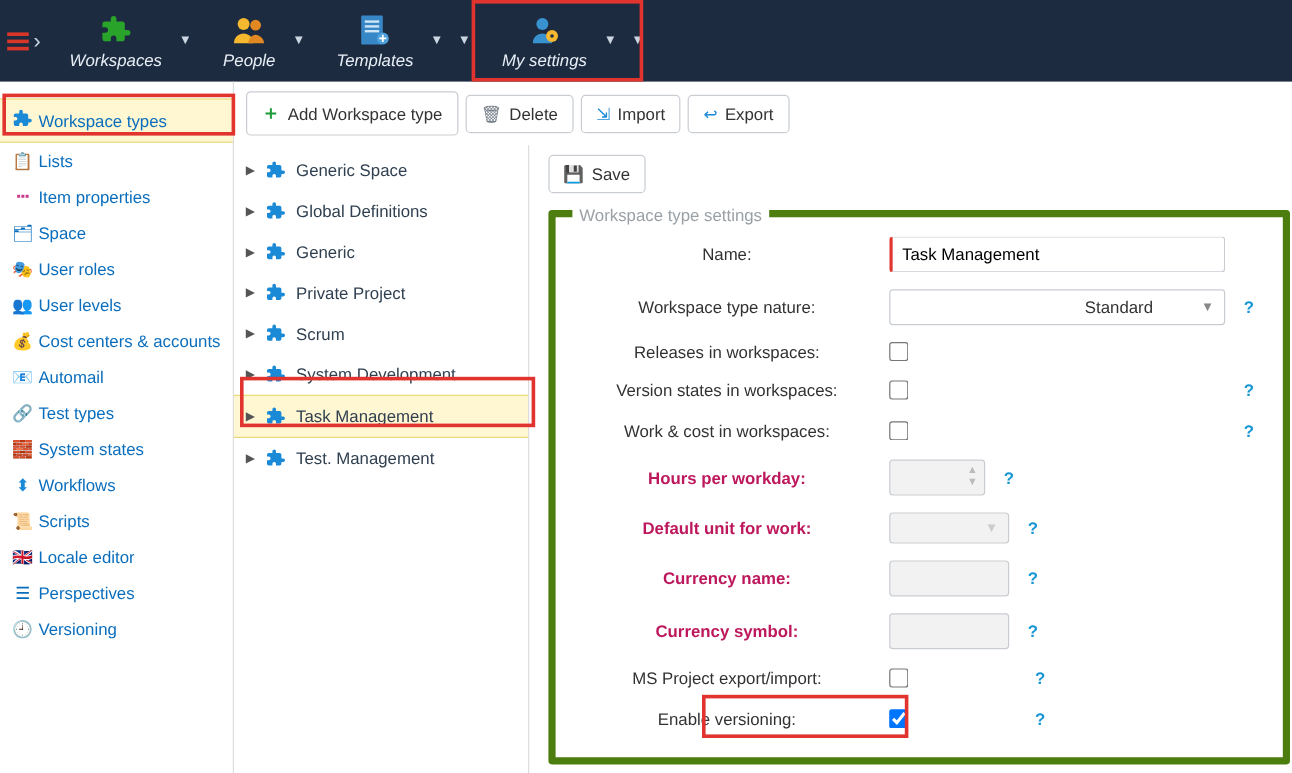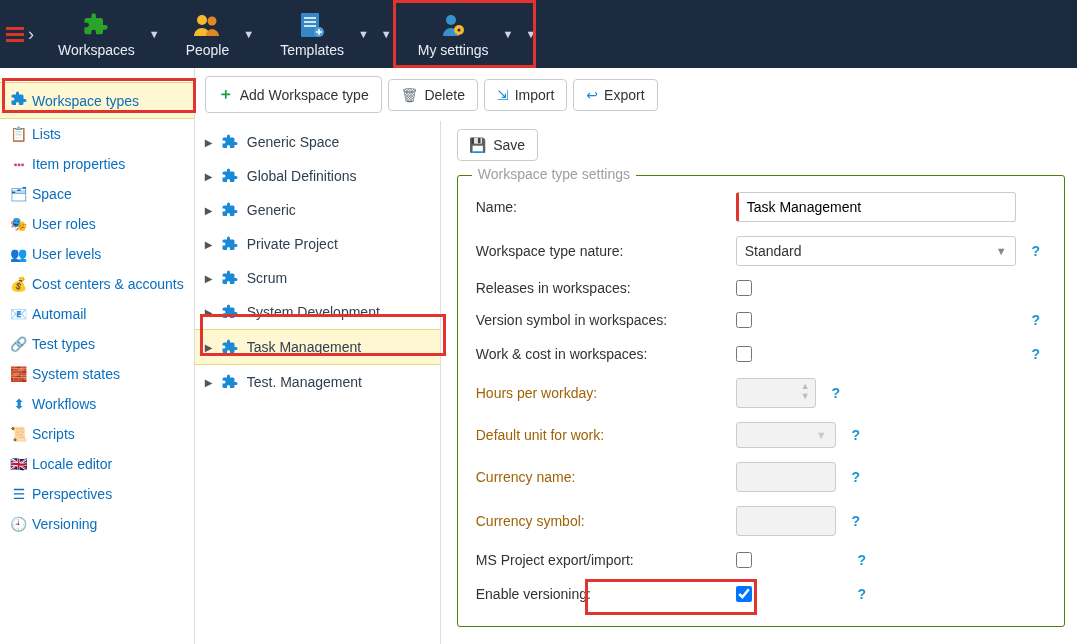--- a/index.html
+++ b/index.html
@@ -3,48 +3,48 @@
 <meta charset="utf-8">
 <style>
 * { box-sizing: border-box; margin: 0; padding: 0; font-family: Arial, Helvetica, sans-serif; }
 body { background: #fff; font-size: 14px; color: #333; width: 1077px; }
 .topnav { background: #1c2b40; height: 68px; display: flex; align-items: center; padding: 0 6px; }
 .hamburger { width: 18px; display: flex; flex-direction: column; gap: 3px; margin-right: 4px; cursor: pointer; }
 .hamburger span { height: 3px; background: #d9362a; }
 .tini { color:#ccd6e2; font-size: 18px; margin-right: 10px; }
 .navitem { display: flex; flex-direction: column; align-items: center; justify-content: center; color: #ccd6e2; padding: 6px 14px 6px 14px; height: 68px; cursor: pointer; position: relative; }
 .navitem .ico { height: 30px; display: flex; align-items: center; justify-content: center; }
-.navitem .lbl { font-size: 14px; margin-top: 2px; color: #e8eef5; }
+.navitem .lbl { font-size: 14px; margin-top: 2px; color: #e8eef5; font-style: italic; }
 .navitem.active { background: #0e1726; }
 .navcaret { color:#ccd6e2; font-size: 11px; align-self: center; margin: 0 12px 0 0; cursor: pointer; }
 .main { display: flex; }
 .sidebar { width: 200px; border-right: 1px solid #ddd; padding: 4px 0; }
 .sideitem { display: flex; align-items: center; gap: 4px; padding: 7px 10px; cursor: pointer; color: #0a6ebd; font-size: 14px; }
 .sideitem .sicon { width: 18px; text-align: center; }
 .sideitem.sel { background: #fff6d2; border: 1px solid #e8d97a; border-left: none; border-right: none; }
 .midcol { width: 246px; border-right: 1px solid #ddd; }
 .toolbar { display: flex; gap: 6px; padding: 8px 10px; align-items: center; }
 .btn { display: inline-flex; align-items: center; gap: 6px; border: 1px solid #c9cdd2; background: #fff; border-radius: 4px; padding: 7px 12px; cursor: pointer; font-size: 14px; color: #333; }
 .btn.add .bicon { color:#1e9c3a; font-weight:bold; font-size:16px; }
 .btn .bicon { font-size: 14px; }
 .midlist { padding: 4px 0; max-height: 560px; overflow:auto; }
 .mitem { display: flex; align-items: center; gap: 8px; padding: 8px 10px; cursor: pointer; font-size: 14px; color: #304050; }
 .mitem .caret { font-size: 10px; color: #555; width: 8px; }
 .mitem .puzz { width:18px; height:18px; }
 .mitem.sel { background: #fff6d2; border-top:1px solid #e8d97a; border-bottom:1px solid #e8d97a;}
 .detail { flex: 1; padding: 8px 16px 20px 16px; }
-.fieldset { border: 1px solid #4d7c0f; border-radius: 3px; margin-top: 14px; padding: 16px 18px 8px 18px; }
+.fieldset { border: 6px solid #4d7c0f; border-radius: 3px; margin-top: 14px; padding: 16px 18px 8px 18px; }
 .legend { color: #9aa0a6; font-size: 14px; background: #fff; padding: 0 6px; position: relative; top: -26px; left: -4px; display:inline-block;}
 .legendwrap{height:0;}
 .row { display: flex; align-items: center; margin-bottom: 14px; gap: 10px; }
-.row .lab { width: 250px; text-align: left; color: #323232; font-size: 14px; }
-.row .lab.dis { color: #a16207; }
+.row .lab { width: 250px; text-align: center; color: #323232; font-size: 14px; }
+.row .lab.dis { color: #be185d; font-weight: bold; }
 .row input[type=text] { border:1px solid #c9cdd2; border-radius:3px; padding:6px 8px; font-size:14px; width: 280px; }
 .row input.req { border-left: 3px solid #e1342f; }
-.row .sel { border:1px solid #c9cdd2; border-radius:3px; padding:6px 8px; width:280px; display:flex; justify-content:space-between; align-items:center; background:#fff; cursor:pointer;gap:40px;}
+.row .sel { border:1px solid #c9cdd2; border-radius:3px; padding:6px 8px; width:280px; display:flex; justify-content:flex-end; align-items:center; background:#fff; cursor:pointer;gap:40px;}
 .row .sel.dis, .row input.dis { background:#f2f2f2; color:#aaa; width:100px; cursor:default;}
 .row .help { width:20px; height:20px; border-radius:50%; color:#1896d4; font-weight:bold; text-align:center; line-height:20px; cursor:pointer;}
 .row .chk { width:16px; height:16px; cursor:pointer;}
 .savebtn .bicon { color:#d9362a; }
 svg.puzzle { width: 28px; height: 28px; }
 .sidebar .sideitem span.lbl{white-space:nowrap; overflow:hidden;}
 .hred { position:absolute; border:3px solid #e1342f; pointer-events:none; }
 </style>
 </head>
 <body>
@@ -286,21 +286,21 @@
                 <span>Standard</span>
                 <span style="color:#888;font-size:11px">▼</span>
               </div>
             <span class="help">?</span>
           </div>
           <div class="row">
             <span class="lab">Releases in workspaces:</span>
             <input type="checkbox" class="chk" style="">
           </div>
           <div class="row">
-            <span class="lab">Version symbol in workspaces:</span>
+            <span class="lab">Version states in workspaces:</span>
             <input type="checkbox" class="chk" style="">
             <span style="flex:1"></span>
               <span class="help">?</span>
           </div>
           <div class="row">
             <span class="lab">Work &amp; cost in workspaces:</span>
             <input type="checkbox" class="chk" style="">
             <span style="flex:1"></span>
               <span class="help">?</span>
           </div>

